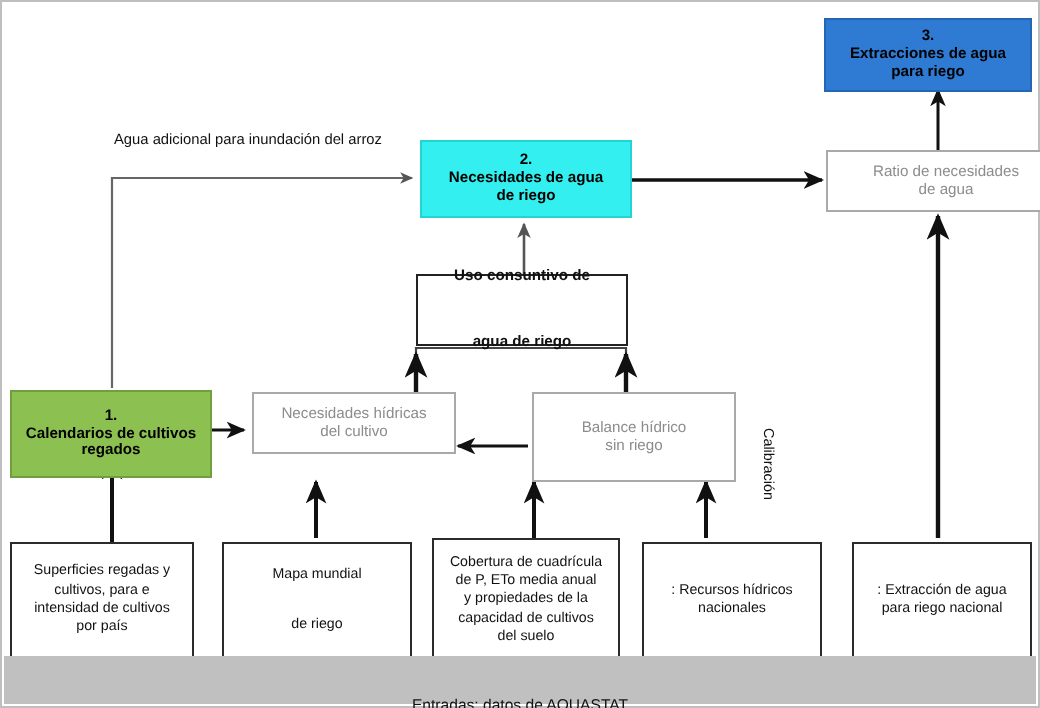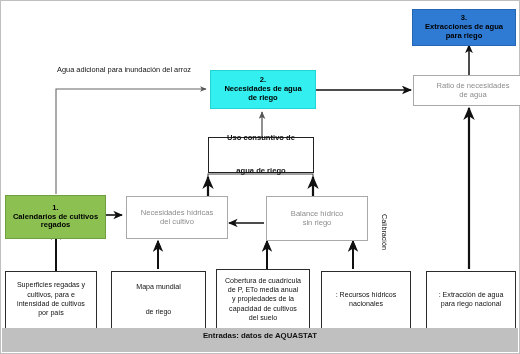--- a/index.html
+++ b/index.html
@@ -96,24 +96,24 @@
     transform-origin:left top;
   }
   .footer-bar{
     position:absolute;
     left:1px;right:1px;bottom:1px;
     height:24px;
     background:#c0c0c0;
     display:flex;
     align-items:flex-start;
     justify-content:center;
-    padding-top:3px;
+    padding-top:20px;
     box-sizing:border-box;
     font-size:7.8px;
-    font-weight:bold;
+    font-weight:normal;
     color:#111111;
   }
 </style>
 </head>
 <body>
 
 <div id="diagram">
 
   <svg class="edges" viewBox="0 0 520 354">
     <defs>
@@ -178,21 +178,21 @@
     <span>Uso consuntivo de</span>
     <span>agua de riego</span>
   </div>
 
   <div class="node n-green" style="left:4px;top:194px;width:101px;height:44px;">
     <span>1.</span>
     <span>Calendarios de cultivos</span>
     <span>regados</span>
   </div>
 
-  <div class="node n-grey" style="left:125px;top:195px;width:102px;height:43px;">
+  <div class="node n-grey" style="left:125px;top:195px;width:102px;height:31px;">
     <span>Necesidades hídricas</span>
     <span>del cultivo</span>
   </div>
 
   <div class="node n-grey" style="left:265px;top:195px;width:102px;height:45px;align-items:flex-end;">
     <span>Balance hídrico</span>
     <span>sin riego</span>
   </div>
 
   <div class="node n-input" style="left:4px;top:270px;width:92px;height:58px;">

